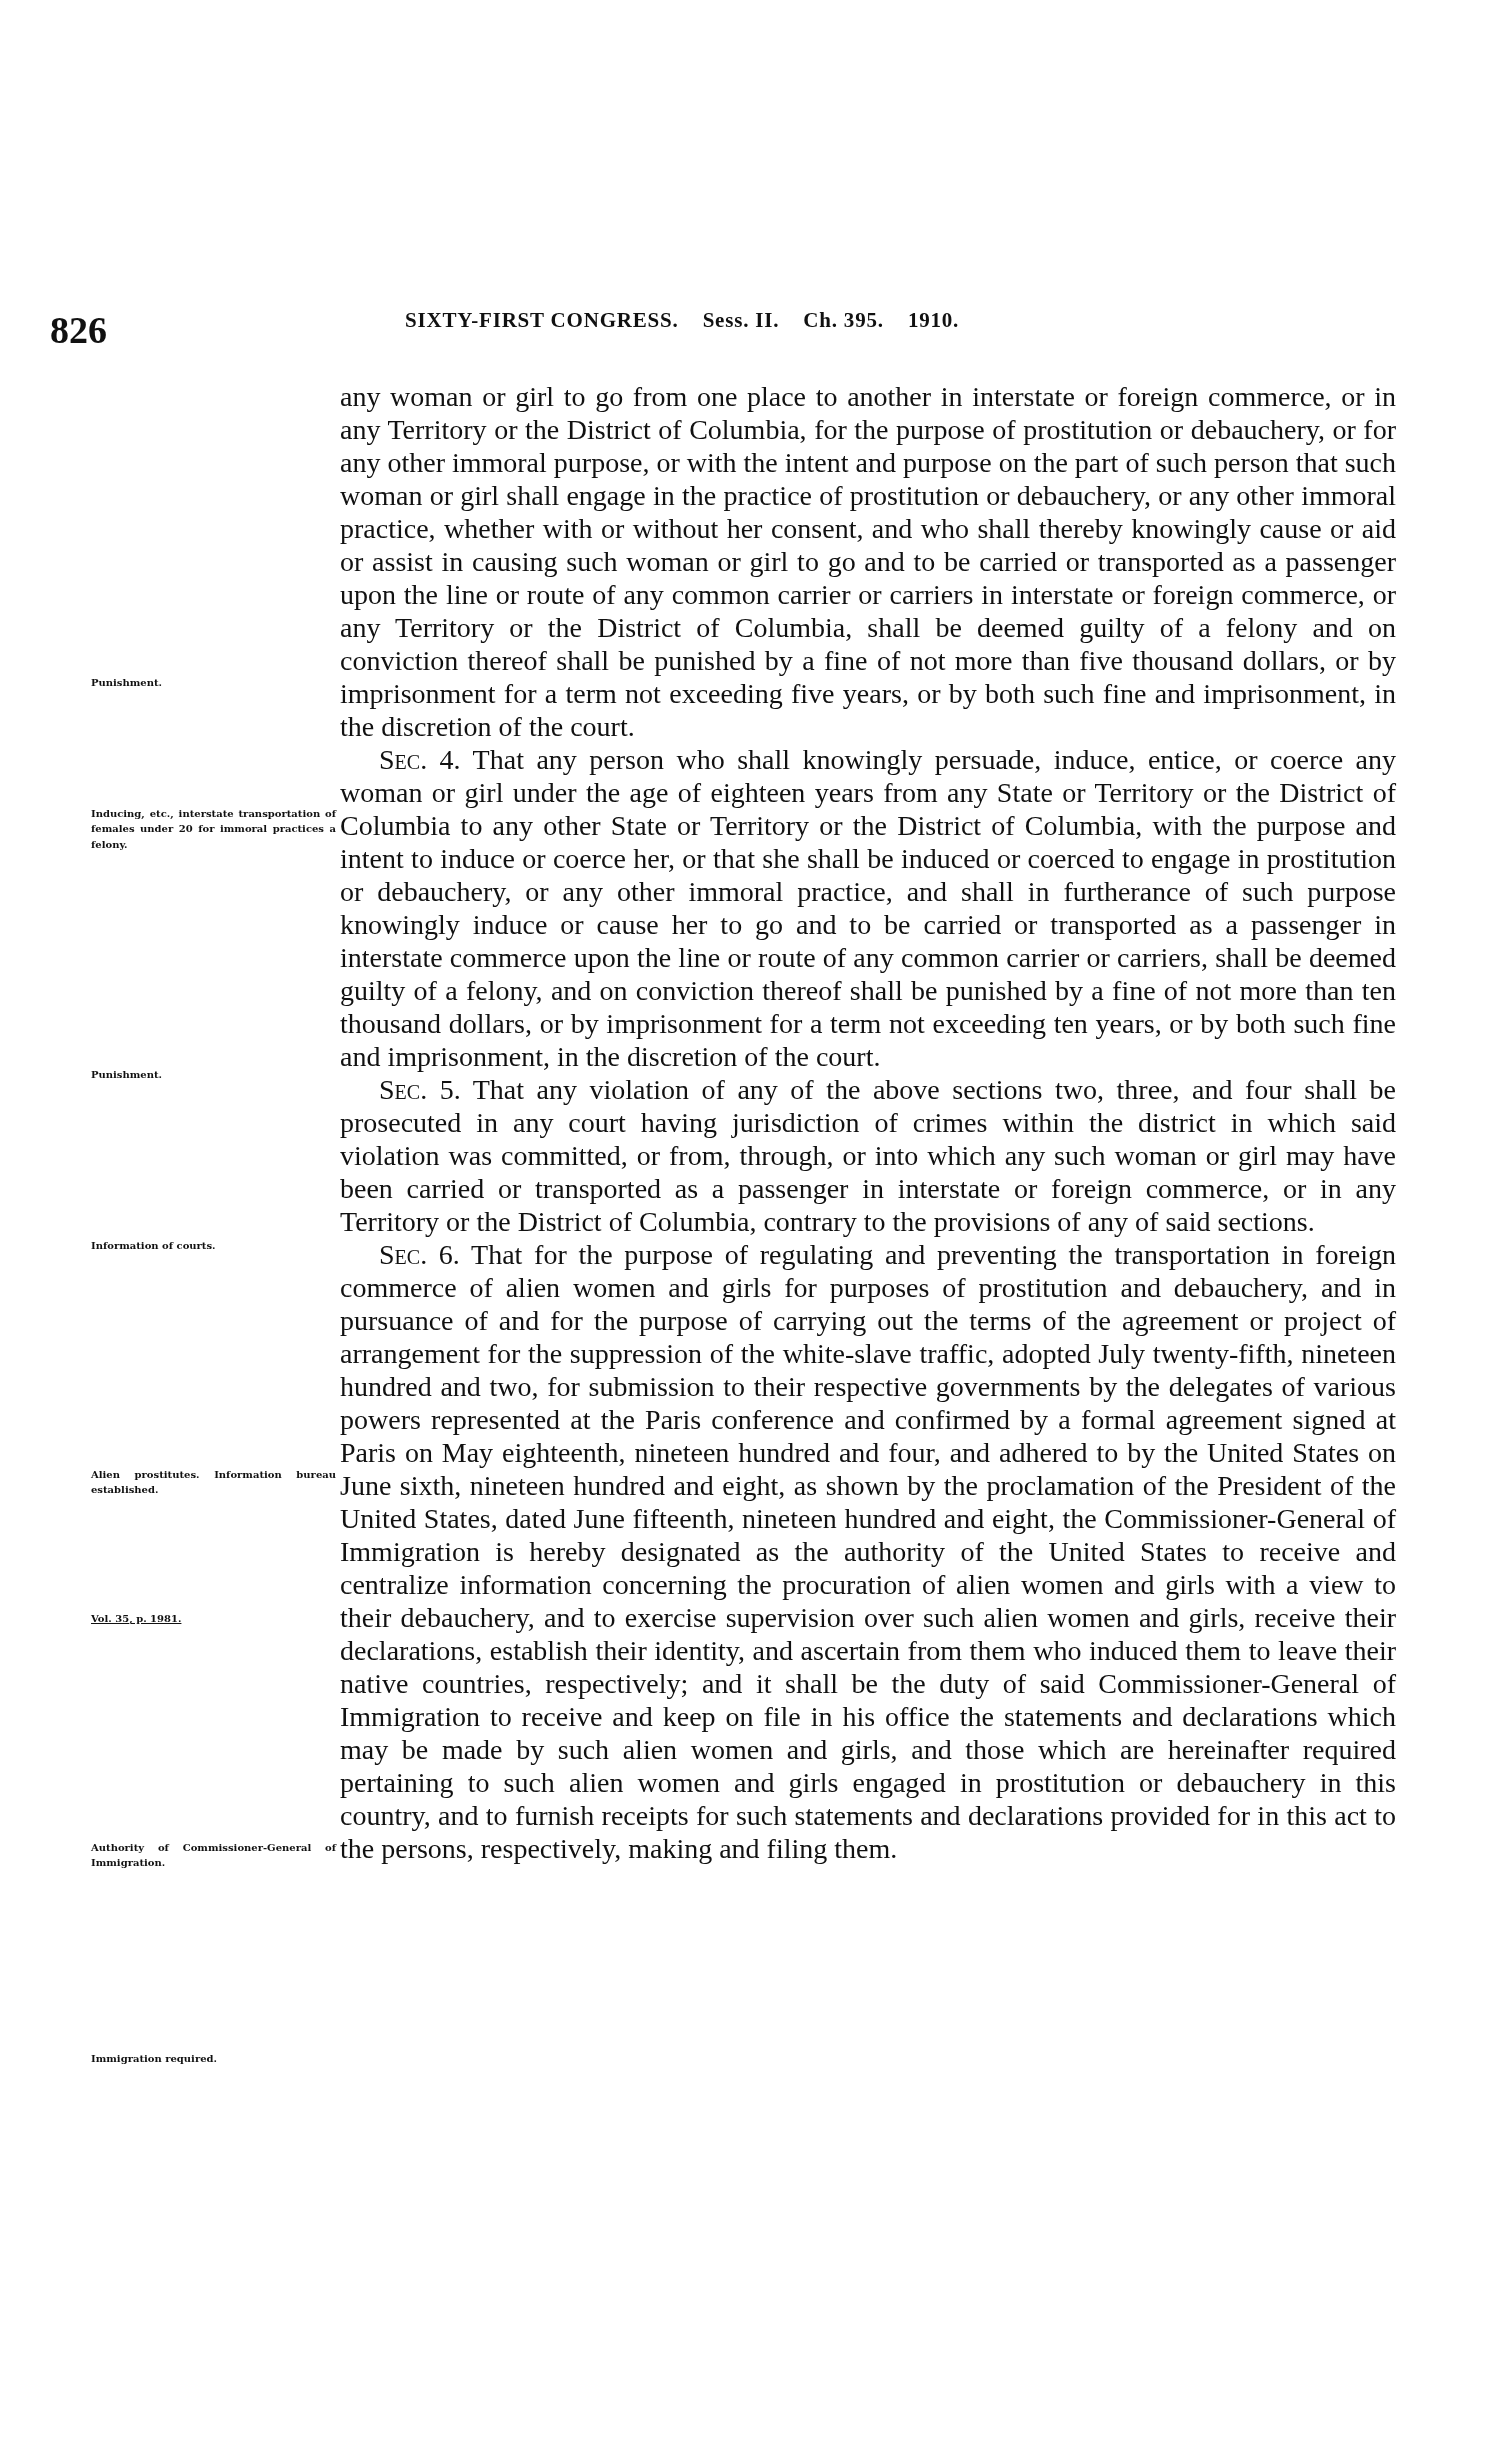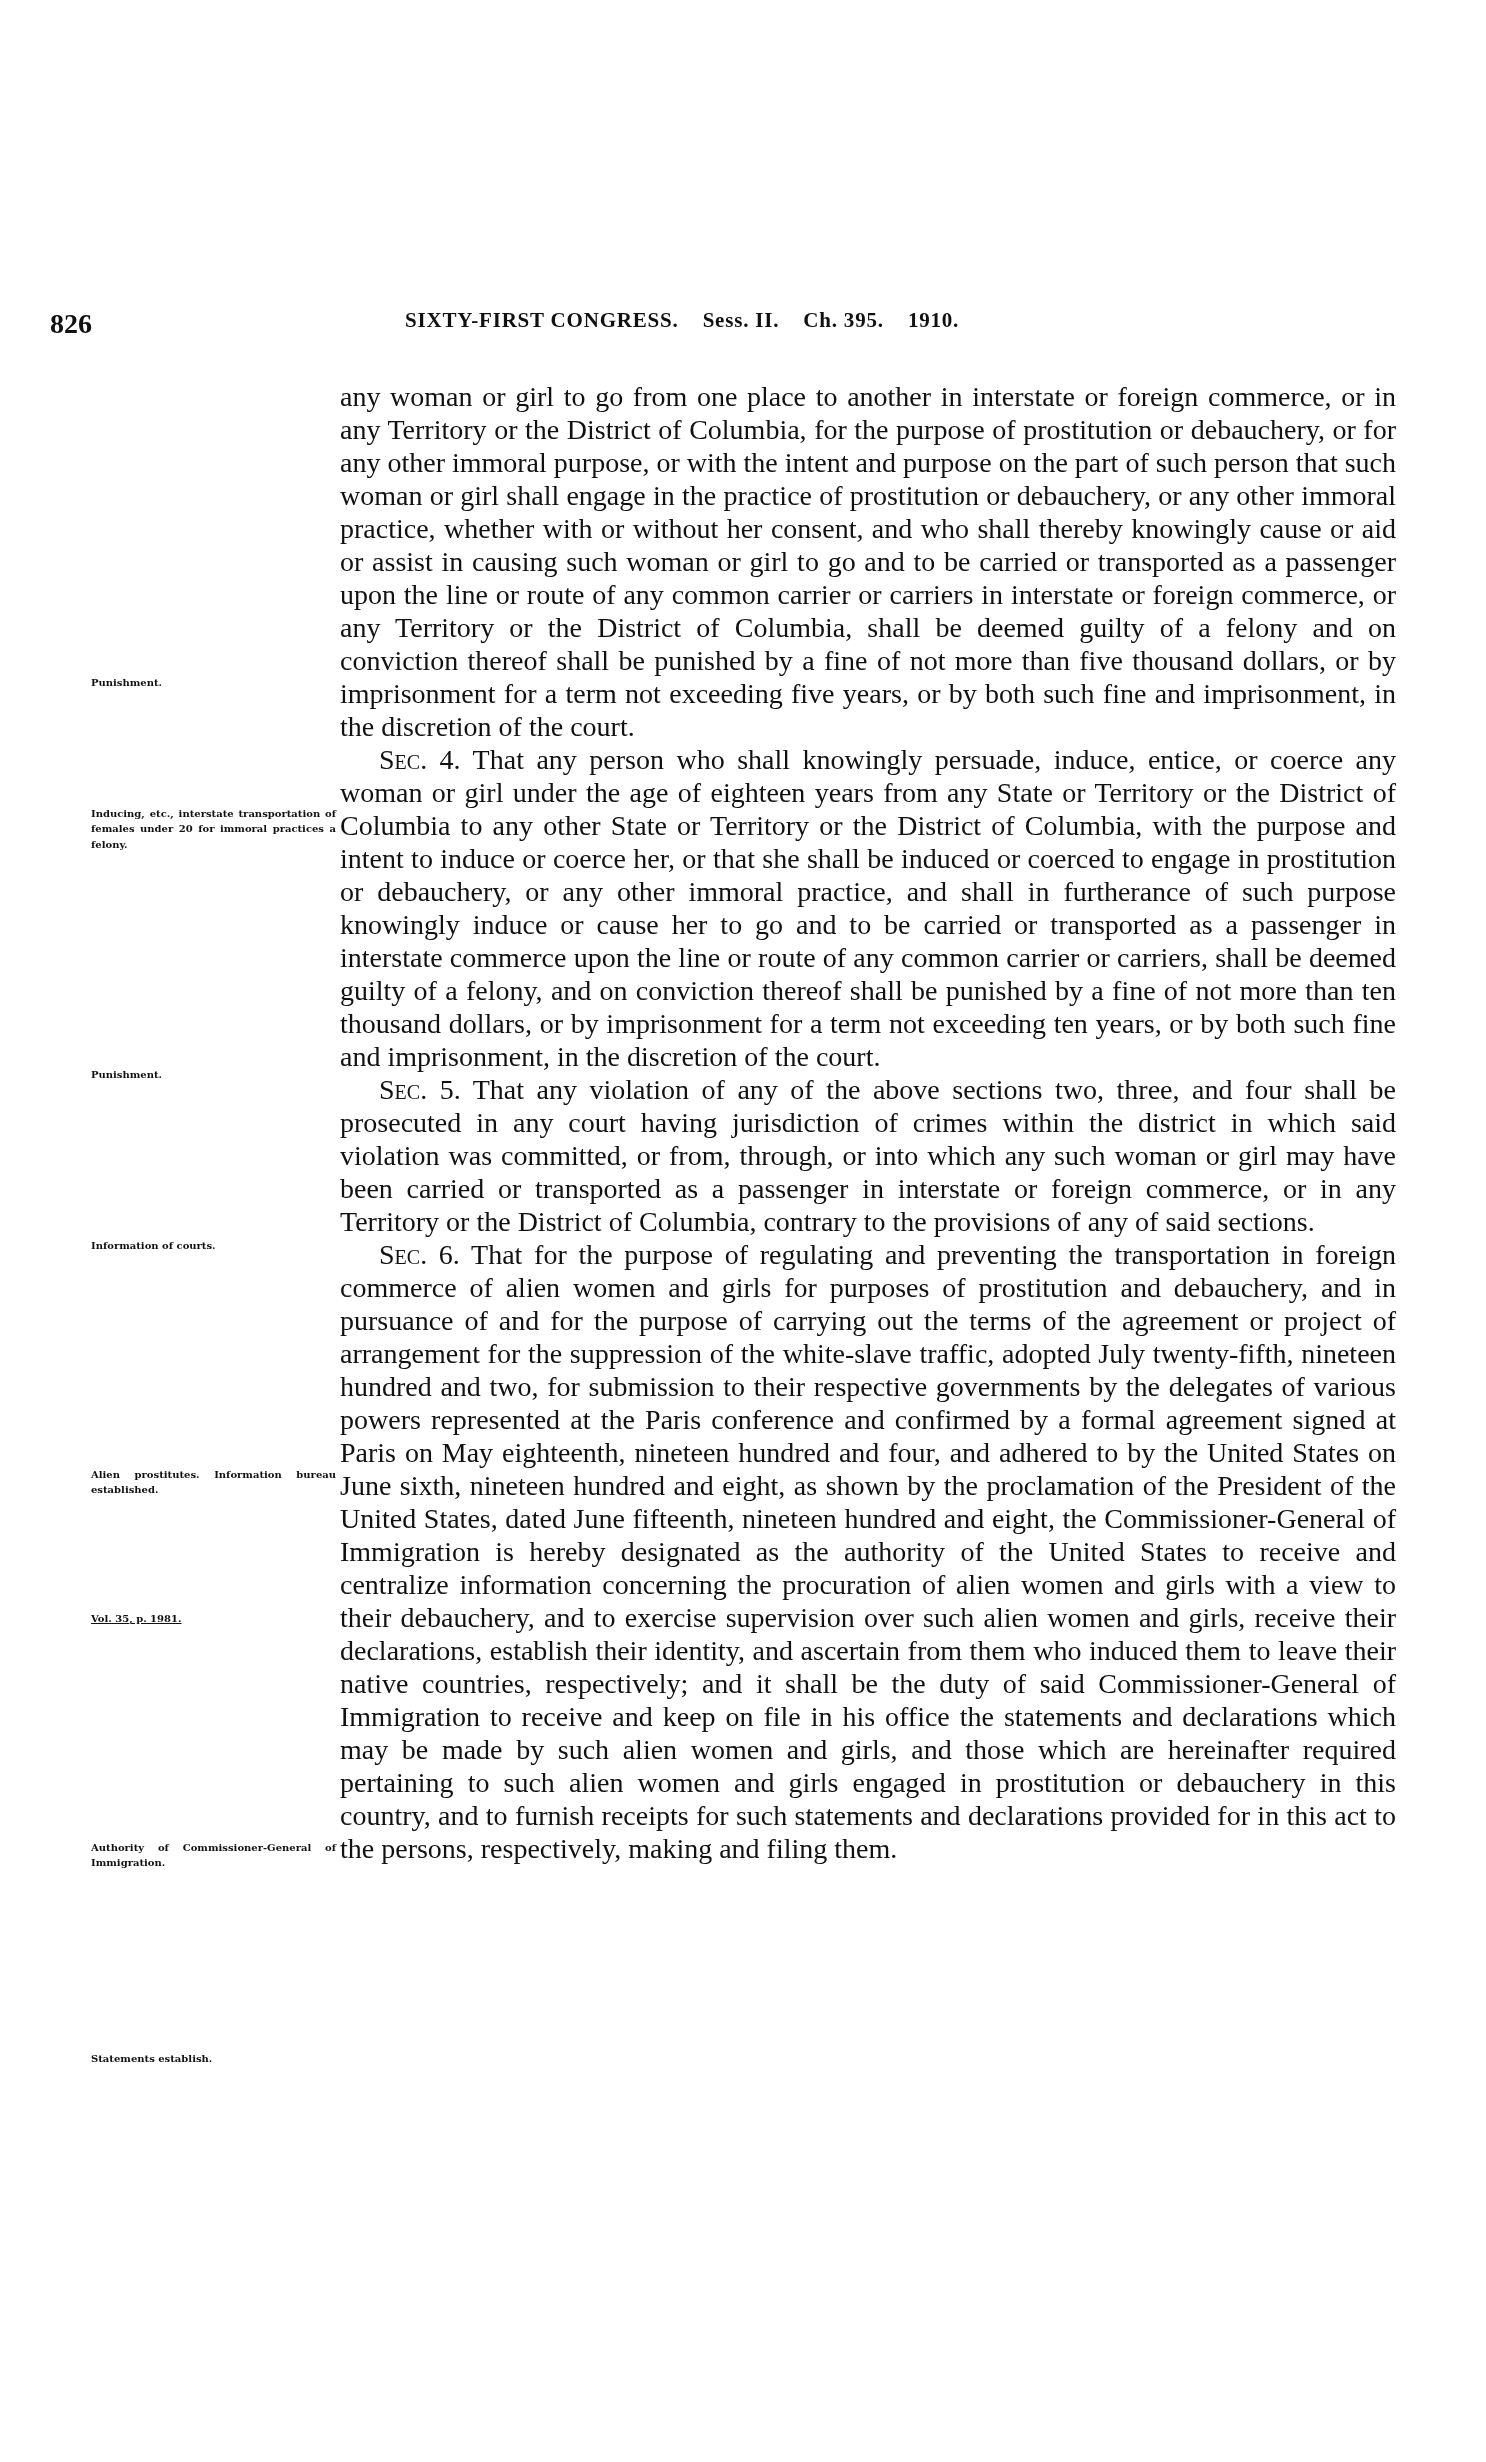--- a/index.html
+++ b/index.html
@@ -1,18 +1,18 @@
 <!DOCTYPE html>
 <html style="font-size:13px"><head>
 <meta charset="utf-8">
 <style>
   html, body { margin:0; padding:0; background:#ffffff; }
   body { width:1487px; height:2462px; position:relative; overflow:hidden;
          font-family:"Liberation Serif", "DejaVu Serif", serif; color:#111; }
-  .page-number { position:absolute; left:50px; top:308px; font-size:28px; font-weight:bold; }
+  .page-number { position:absolute; left:50px; top:308px; font-size:38px; font-weight:bold; }
   .running-head { position:absolute; left:405px; top:308px; font-size:21px; font-weight:bold; letter-spacing:0.8px; white-space:nowrap; }
   .running-head span { margin-right:18px; }
   .body { position:absolute; left:340px; top:380px; width:1056px; }
   .para { font-size:28px; line-height:33px; text-align:justify; margin:0; }
   .para.indent { text-indent:39px; }
   .para + .para { margin-top:0; }
   .sec { font-variant:small-caps; }
   .note { position:absolute; left:57px; width:279px; font-size:10px; line-height:15.4px;
           font-weight:bold; text-align:justify; font-family:"DejaVu Serif", serif;margin-top:45px; }
   .note .first { padding-left:34px; }
@@ -45,21 +45,21 @@
 <div class="note" style="top:1422px;">
     <div class="first">Alien prostitutes. Information bureau established.</div>
   </div>
 <div class="note" style="top:1566px;text-decoration:underline;">
     <div class="first">Vol. 35, p. 1981.</div>
   </div>
 <div class="note" style="top:1795px;">
     <div class="first">Authority of Commissioner-General of Immigration.</div>
   </div>
 <div class="note" style="top:2006px;">
-    <div class="first">Statements establish.</div>
+    <div class="first">Immigration required.</div>
   </div>
 
 <div class="body">
   <p class="para"><span>any woman or girl to go from one place to another in interstate or foreign commerce, or in any Territory or the District of Columbia, for the purpose of prostitution or debauchery, or for any other immoral purpose, or with the intent and purpose on the part of such person that such woman or girl shall engage in the practice of prostitution or debauchery, or any other immoral practice, whether with or without her consent, and who shall thereby knowingly cause or aid or assist in causing such woman or girl to go and to be carried or transported as a passenger upon the line or route of any common carrier or carriers in interstate or foreign commerce, or any Territory or the District of Columbia, shall be deemed guilty of a felony and on conviction thereof shall be punished by a fine of not more than five thousand dollars, or by imprisonment for a term not exceeding five years, or by both such fine and imprisonment, in the discretion of the court.</span></p>
   <p class="para indent"><span class="sec">Sec. 4.</span><span> That any person who shall knowingly persuade, induce, entice, or coerce any woman or girl under the age of eighteen years from any State or Territory or the District of Columbia to any other State or Territory or the District of Columbia, with the purpose and intent to induce or coerce her, or that she shall be induced or coerced to engage in prostitution or debauchery, or any other immoral practice, and shall in furtherance of such purpose knowingly induce or cause her to go and to be carried or transported as a passenger in interstate commerce upon the line or route of any common carrier or carriers, shall be deemed guilty of a felony, and on conviction thereof shall be punished by a fine of not more than ten thousand dollars, or by imprisonment for a term not exceeding ten years, or by both such fine and imprisonment, in the discretion of the court.</span></p>
   <p class="para indent"><span class="sec">Sec. 5.</span><span> That any violation of any of the above sections two, three, and four shall be prosecuted in any court having jurisdiction of crimes within the district in which said violation was committed, or from, through, or into which any such woman or girl may have been carried or transported as a passenger in interstate or foreign commerce, or in any Territory or the District of Columbia, contrary to the provisions of any of said sections.</span></p>
   <p class="para indent"><span class="sec">Sec. 6.</span><span> That for the purpose of regulating and preventing the transportation in foreign commerce of alien women and girls for purposes of prostitution and debauchery, and in pursuance of and for the purpose of carrying out the terms of the agreement or project of arrangement for the suppression of the white-slave traffic, adopted July twenty-fifth, nineteen hundred and two, for submission to their respective governments by the delegates of various powers represented at the Paris conference and confirmed by a formal agreement signed at Paris on May eighteenth, nineteen hundred and four, and adhered to by the United States on June sixth, nineteen hundred and eight, as shown by the proclamation of the President of the United States, dated June fifteenth, nineteen hundred and eight, the Commissioner-General of Immigration is hereby designated as the authority of the United States to receive and centralize information concerning the procuration of alien women and girls with a view to their debauchery, and to exercise supervision over such alien women and girls, receive their declarations, establish their identity, and ascertain from them who induced them to leave their native countries, respectively; and it shall be the duty of said Commissioner-General of Immigration to receive and keep on file in his office the statements and declarations which may be made by such alien women and girls, and those which are hereinafter required pertaining to such alien women and girls engaged in prostitution or debauchery in this country, and to furnish receipts for such statements and declarations provided for in this act to the persons, respectively, making and filing them.</span></p>
 </div>
 
 

